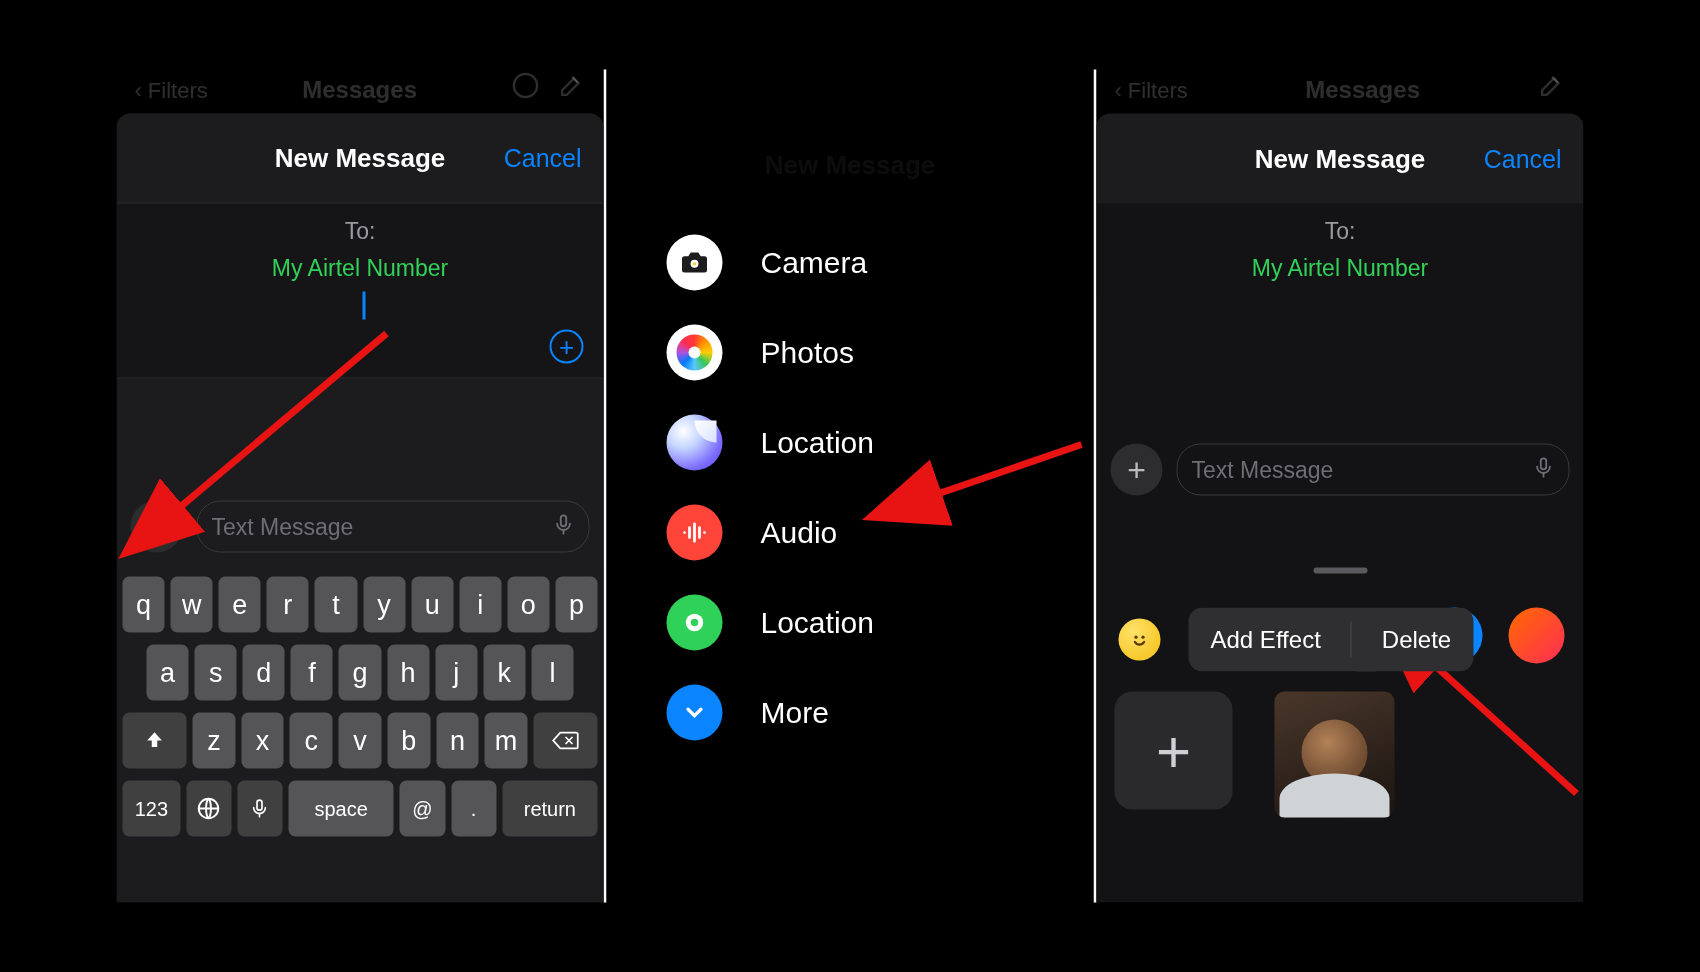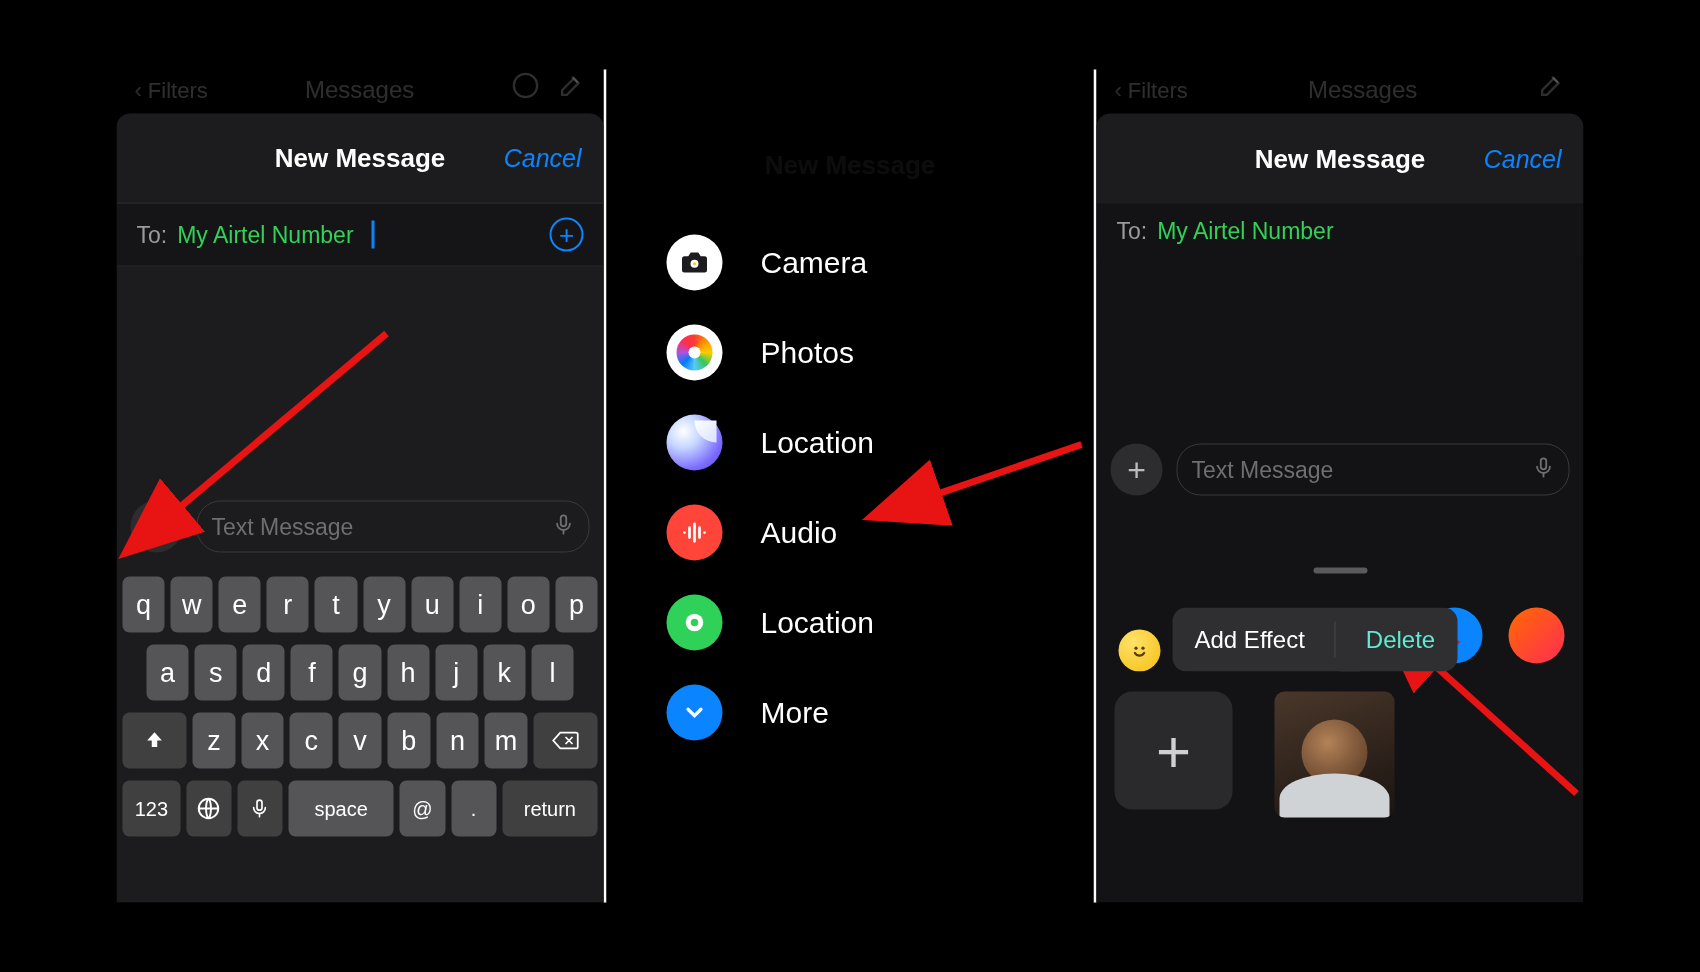--- a/index.html
+++ b/index.html
@@ -11,36 +11,36 @@
   .panel2 { width: 487px; }
   .panel3 { width: 487px; }
 
   
   .bg-top {
     position: absolute; left: 0; right: 0; top: -20px; height: 62px;
     display: flex; align-items: flex-end; justify-content: space-between;
     padding: 0 18px 8px 18px; color: rgba(255,255,255,.18);
   }
   .bg-top .left { display:flex; align-items:center; gap:6px; font-size: 22px; }
-  .bg-top .center { font-size: 24px; font-weight: 400; }
+  .bg-top .center { font-size: 24px; font-weight: 700; }
   .bg-top .right { display:flex; align-items:center; gap:18px; }
 
   
   .modal {
     position: absolute; left: 0; right: 0; top: 44px; bottom: 0;
     background: #1c1c1e; border-top-left-radius: 14px; border-top-right-radius: 14px;
     overflow: hidden;
   }
   .modal-header { height: 90px; background: #1c1c1e; display:flex; align-items:center; justify-content:center; position:relative; border-bottom:1px solid #2a2a2c;}
   .modal-title { color: #fff; font-size: 26px; font-weight: 600; }
-  .modal-cancel { position:absolute; right:22px; color:#0b84ff; font-size:25px;font-style:italic; }
+  .modal-cancel { position:absolute; right:22px; color:#0b84ff; font-size:25px; }
 
   .to-row {
     display:flex; align-items:center; gap:10px; padding: 14px 20px;
-    background:#151517; border-bottom:1px solid #2a2a2c;
+    background:#151517; border-bottom:1px solid #2a2a2c;flex-direction:column;
   }
   .to-label { color:#9a9aa0; font-size:23px; }
   .to-recipient { color:#32d158; font-size:23px;text-align:right; }
   .text-cursor { width:3px; height:28px; background:#0b84ff; display:inline-block; margin-left:8px; }
   .to-plus { margin-left:auto; width:34px; height:34px; border:2.5px solid #0b84ff; border-radius:50%; display:flex; align-items:center; justify-content:center; color:#0b84ff; font-size:26px; line-height:1; }
 
   .compose-area { position:absolute; left:0; right:0; bottom:350px; display:flex; align-items:center; gap:14px; padding: 0 14px; }
   .compose-area.p3 { bottom: auto; top: 330px; }
   .add-btn { width:52px; height:52px; border-radius:50%; background:#2d2d2f; color:#bcbcc0; display:flex; align-items:center; justify-content:center; font-size:32px; font-weight:300; }
   .msg-field { flex:1; height:52px; border:1.5px solid #3a3a3c; border-radius:24px; display:flex; align-items:center; padding:0 14px; background:transparent; }
@@ -75,26 +75,26 @@
   .micon.location { background:#30d158; }
   .micon.more { background:#0a84ff; }
   .micon.stickers { background: radial-gradient(circle at 30% 30%, #fff 0%, #c6d6ff 30%, #7a6bff 70%, #5b4bd8 100%); position:relative; }
   .micon.stickers::after { content:""; position:absolute; right:6px; top:6px; width:22px; height:22px; background:linear-gradient(135deg,#fff,#d9e2ff); border-bottom-left-radius:26px; }
 
   .photos-icon { width:36px; height:36px; border-radius:50%; background: conic-gradient(#ff3b30,#ff9500,#ffcc00,#34c759,#5ac8fa,#007aff,#af52de,#ff2d55,#ff3b30); position:relative; }
   .photos-icon::after { content:""; position:absolute; inset:12px; background:#fff; border-radius:50%; }
 
   
   .drag-handle { position:absolute; left:50%; top:454px; transform:translateX(-50%); width:54px; height:6px; border-radius:3px; background:#5a5a5e; }
-  .sticker-row { position:absolute; left:0; right:0; top:494px; display:flex; align-items:flex-end; gap:12px; padding-left:22px; overflow:hidden;}
+  .sticker-row { position:absolute; left:0; right:0; top:494px; display:flex; align-items:center; gap:28px; padding-left:22px; overflow:hidden;}
   .emoji-btn { width:42px; height:42px; border-radius:50%; background: radial-gradient(circle at 35% 30%, #ffe26a, #f7c92c 70%); display:flex; align-items:center; justify-content:center; font-size:28px; }
   .ctx { display:flex; align-items:center; background:#2f2f31; border-radius:14px; height:64px; padding:0 22px; gap:30px; font-size:24px; position:relative; z-index:5;}
   .ctx .sep { width:1px; height:36px; background:#4a4a4c; }
   .ctx .add { color:#fff; }
-  .ctx .del { color:#5eead4; }
+  .ctx .del { color:#ffffff; }
   .tri { position:absolute; bottom:-12px; left:58%; width:0;height:0;border-left:12px solid transparent;border-right:12px solid transparent;border-top:14px solid #2f2f31;}
   .avatar-sticker { position:absolute; left:178px; top:578px; width:120px; height:126px; border-radius:10px; background: linear-gradient(160deg,#4a372a,#1a1411); overflow:hidden;}
   .avatar-sticker::before{content:"";position:absolute;left:50%;top:28px;transform:translateX(-50%);width:66px;height:66px;border-radius:50%;background:radial-gradient(circle at 40% 35%, #b38258, #6d4a30 70%);}
   .avatar-sticker::after{content:"";position:absolute;left:50%;bottom:-6px;transform:translateX(-50%);width:110px;height:50px;border-radius:50% 50% 0 0;background:#cfd3d6;}
   .big-plus { position:absolute; left:18px; top:578px; width:118px; height:118px; border-radius:18px; background:#2a2a2c; display:flex; align-items:center; justify-content:center; color:#d0d0d4; font-size:60px; font-weight:200;}
   .circle-apps { position:absolute; left:330px; top:494px; display:flex; gap:26px; align-items:center;}
   .app-circle { width:56px;height:56px;border-radius:50%;}
   .app-circle.c1{background:#0a84ff;}
   .app-circle.c2{background:linear-gradient(135deg,#ff6a00,#ff2d55);}
 

